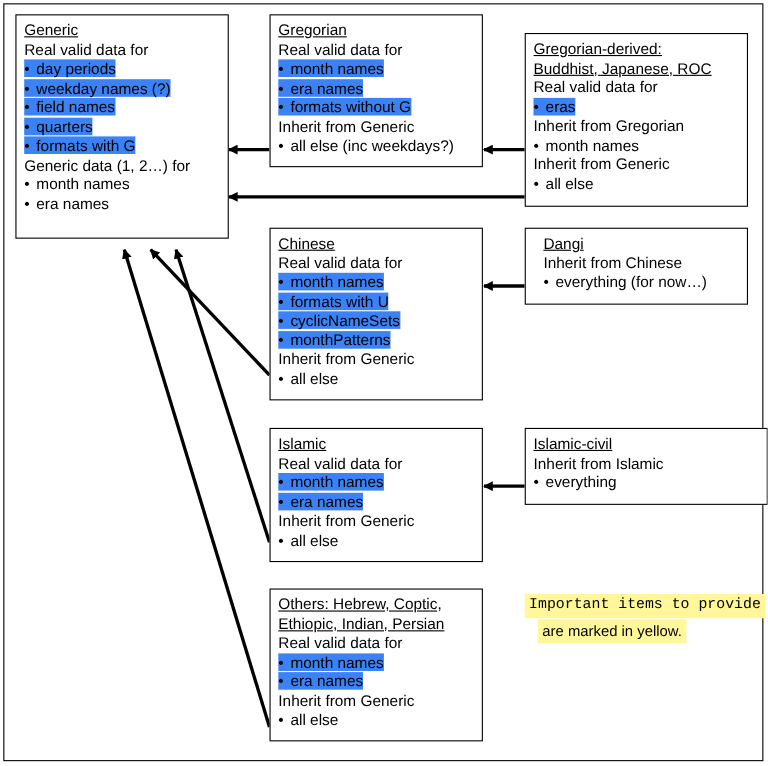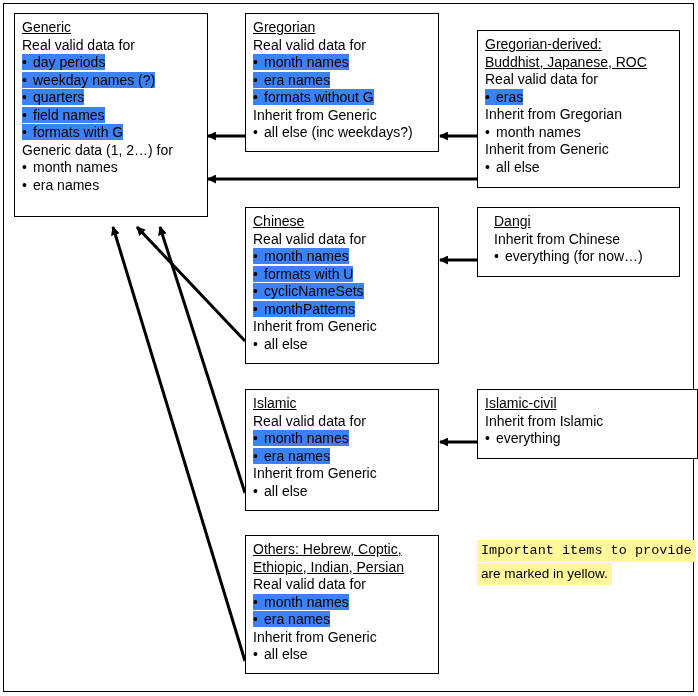--- a/index.html
+++ b/index.html
@@ -103,22 +103,22 @@
 
     <line x1="245" y1="661" x2="113" y2="227" stroke="#000000" stroke-width="3" marker-end="url(#ah)"></line>
   </svg>
 
   <div class="box" style="left:14px; top:13px; width:194px; height:204px;">
     <div class="title">Generic</div>
     <div>
       <div class="plain"><span>Real valid data for</span></div>
       <div class="bullet"><span class="hl"><span class="dot">•</span><span>day periods</span></span></div>
       <div class="bullet"><span class="hl"><span class="dot">•</span><span>weekday names (?)</span></span></div>
+      <div class="bullet"><span class="hl"><span class="dot">•</span><span>field names</span></span></div>
       <div class="bullet"><span class="hl"><span class="dot">•</span><span>quarters</span></span></div>
-      <div class="bullet"><span class="hl"><span class="dot">•</span><span>field names</span></span></div>
       <div class="bullet"><span class="hl"><span class="dot">•</span><span>formats with G</span></span></div>
       <div class="plain"><span>Generic data (1, 2…) for</span></div>
       <div class="bullet"><span><span class="dot">•</span><span>month names</span></span></div>
       <div class="bullet"><span><span class="dot">•</span><span>era names</span></span></div>
     </div>
   </div>
 
   <div class="box" style="left:245px; top:13px; width:194px; height:139px;">
     <div class="title">Gregorian</div>
     <div>
@@ -192,16 +192,16 @@
       <div class="bullet"><span class="hl"><span class="dot">•</span><span>month names</span></span></div>
       <div class="bullet"><span class="hl"><span class="dot">•</span><span>era names</span></span></div>
       <div class="plain"><span>Inherit from Generic</span></div>
       <div class="bullet"><span><span class="dot">•</span><span>all else</span></span></div>
     </div>
   </div>
 
   <div style="position:absolute; left:477px; top:540px;">
     <div class="hlbox" style="position:relative; left:0; top:0; display:inline-block;font-family:Liberation Mono, monospace;">Important items to provide</div>
     <div style="height:1px;"></div>
-    <div class="hlbox" style="position:relative; left:0; top:0; display:inline-block;text-align:center;">are marked in yellow.</div>
+    <div class="hlbox" style="position:relative; left:12px; top:0; display:inline-block;text-align:center;">are marked in yellow.</div>
   </div>
 
 </div>
 
 </body></html>

